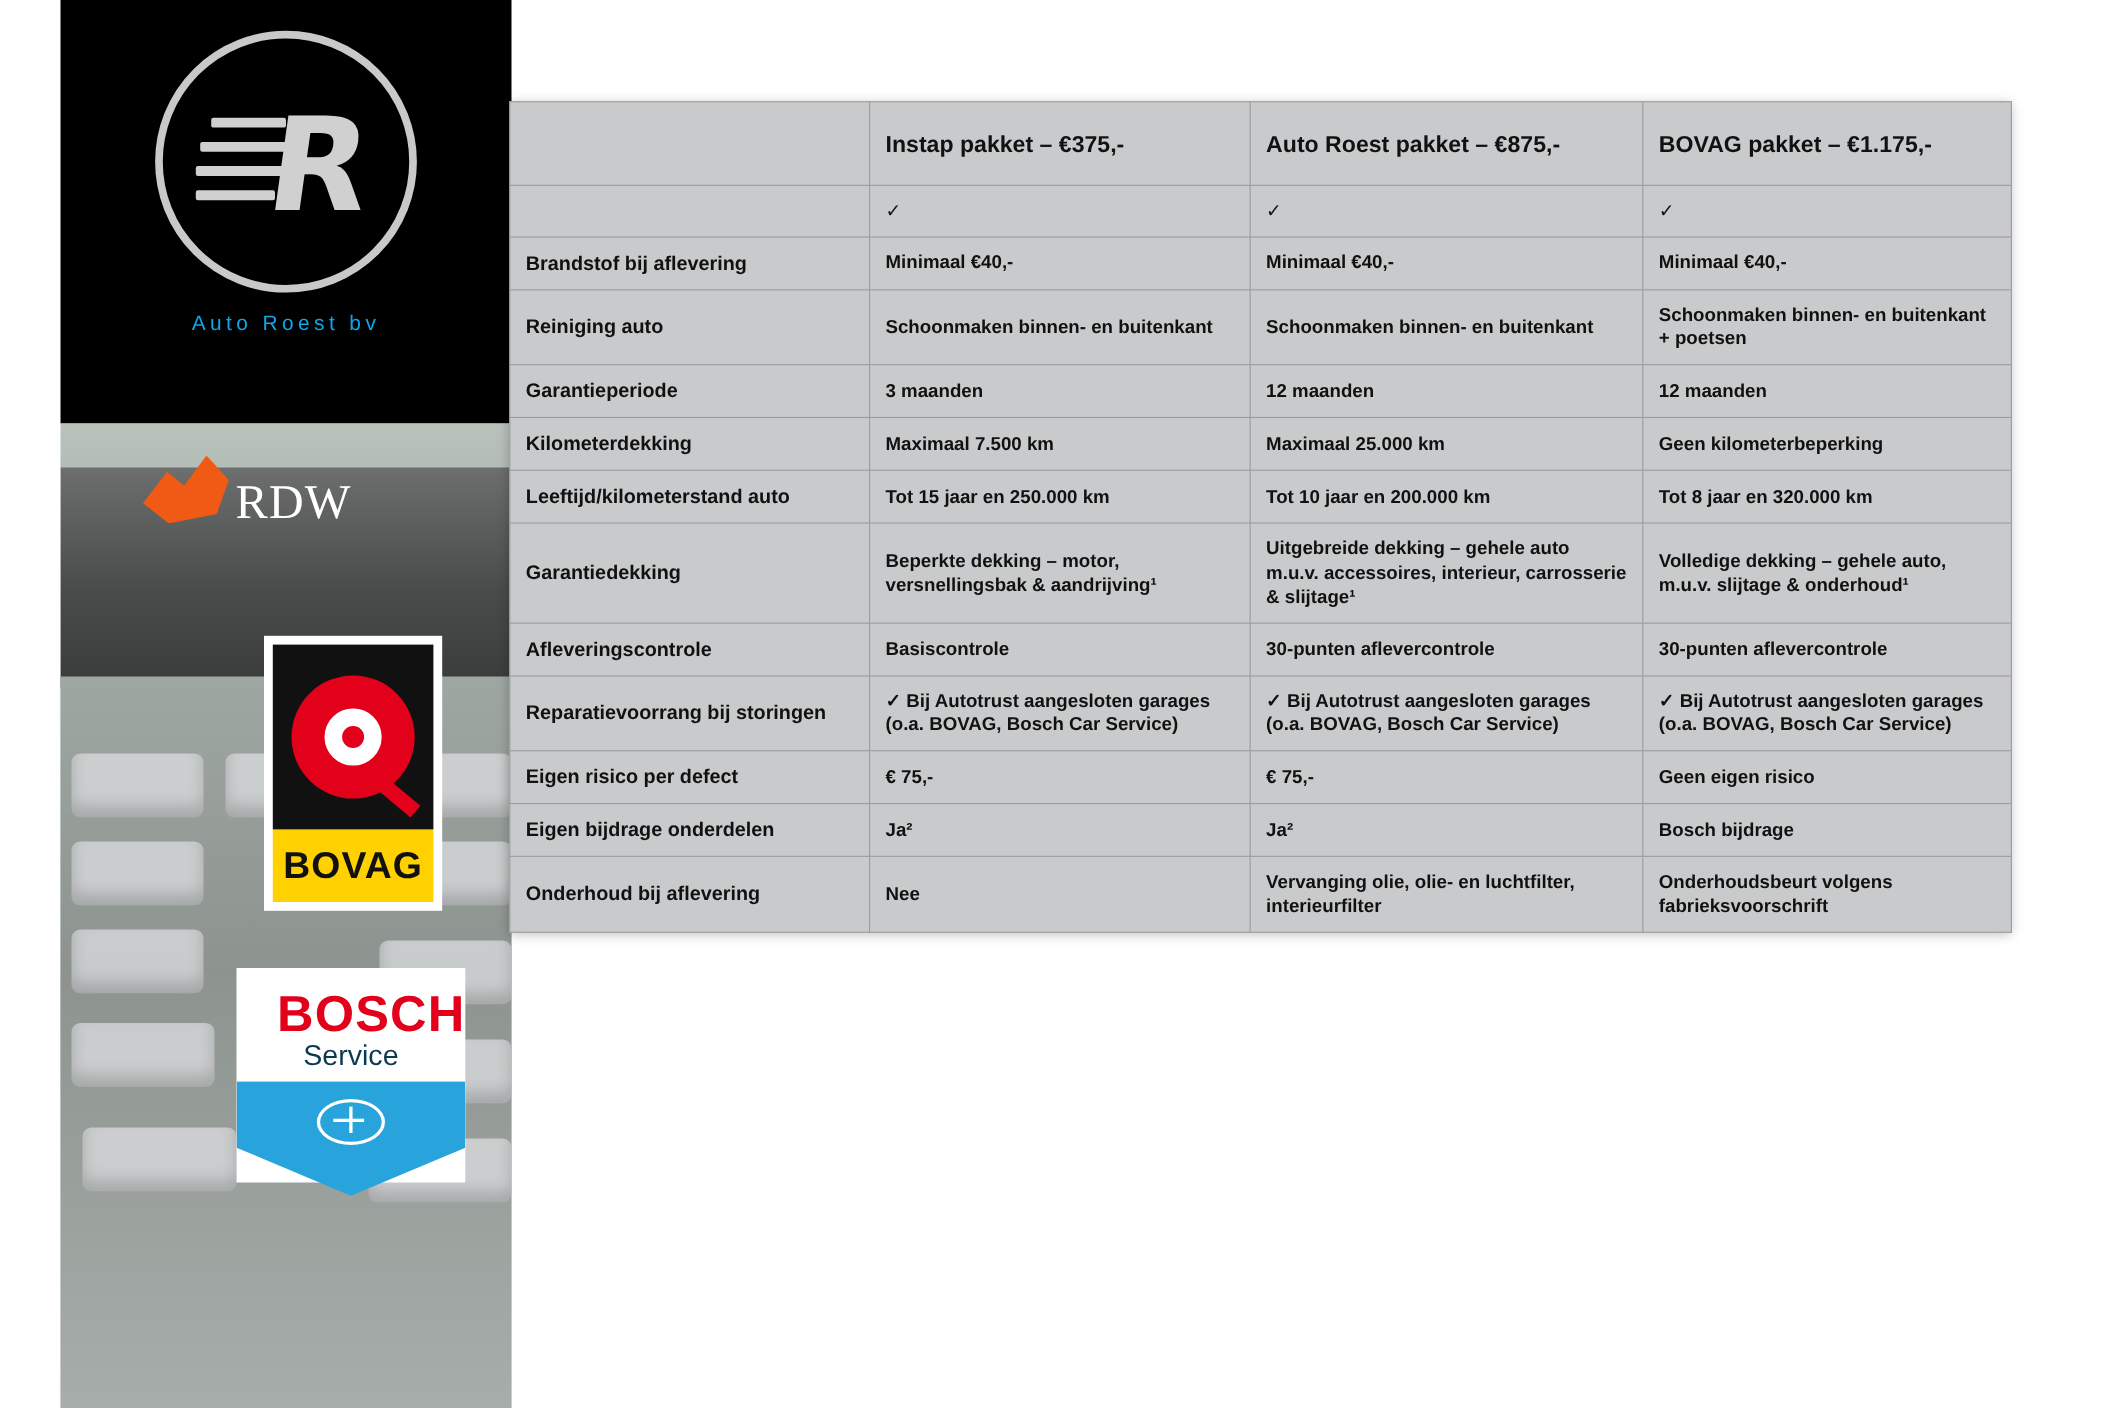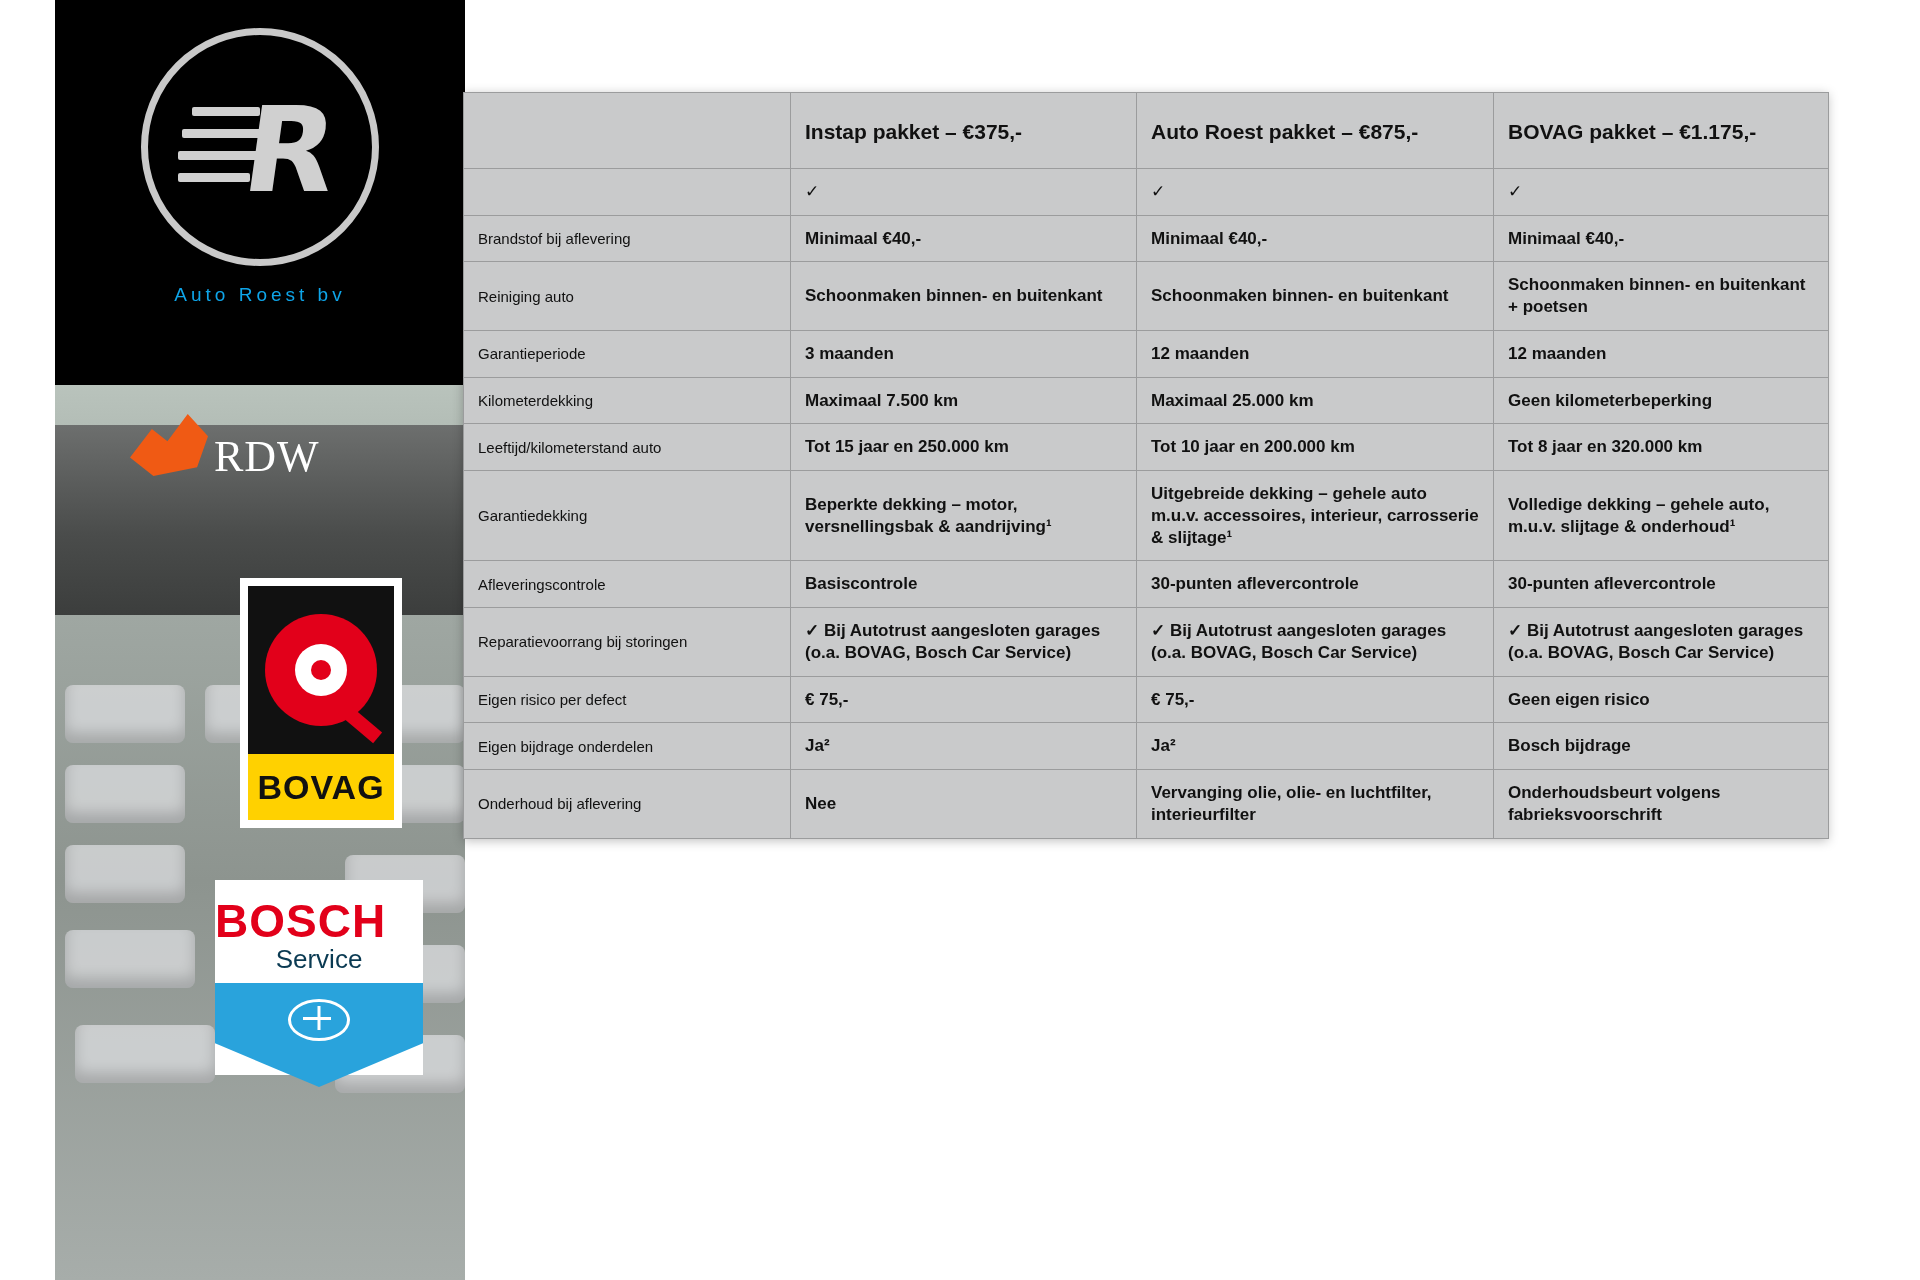--- a/index.html
+++ b/index.html
@@ -200,21 +200,21 @@
     left: 160px;
     top: 880px;
     width: 208px;
     height: 195px;
     background: #ffffff;
   }
   .badge-bosch .b-red {
     font-size: 46px;
     font-weight: bold;
     color: #e2001a;
-    text-align: left;
+    text-align: right;
     padding-top: 14px;
     letter-spacing: 1px;
   }
   .badge-bosch .b-svc {
     font-size: 26px;
     color: #0a3a52;
     text-align: center;
     margin-top: -4px;
   }
   .badge-bosch .b-blue {
@@ -278,22 +278,22 @@
     font-size: 17px;
     line-height: 1.28;
   }
   table.pkg thead th {
     font-size: 21px;
     font-weight: bold;
     padding-top: 26px;
     padding-bottom: 22px;
   }
   table.pkg tbody td.rowlabel {
-    font-weight: normal;
-    font-size: 15px;
+    font-weight: bold;
+    font-size: 18px;
   }
   table.pkg tbody td.val {
     font-weight: bold;
     font-size: 17px;
   }
   .checkrow td {
     font-size: 22px;
     padding-top: 14px;
     padding-bottom: 14px;
   }

